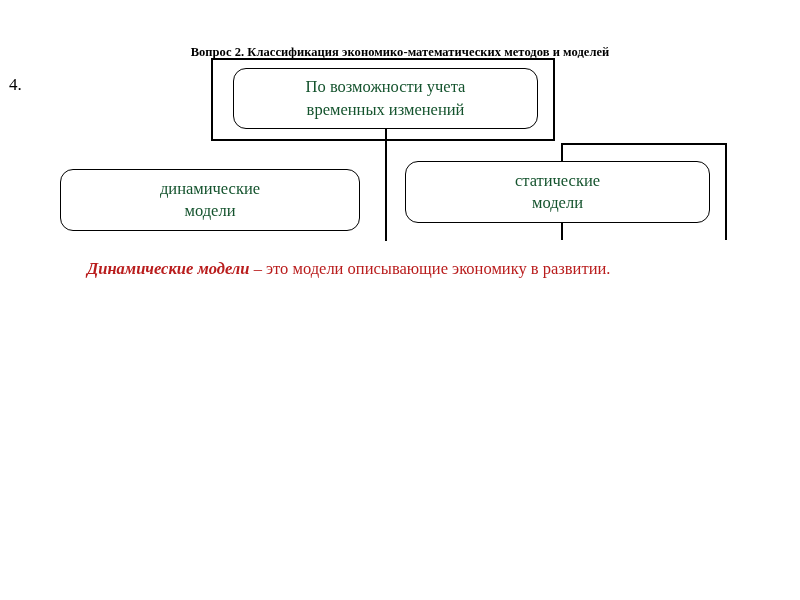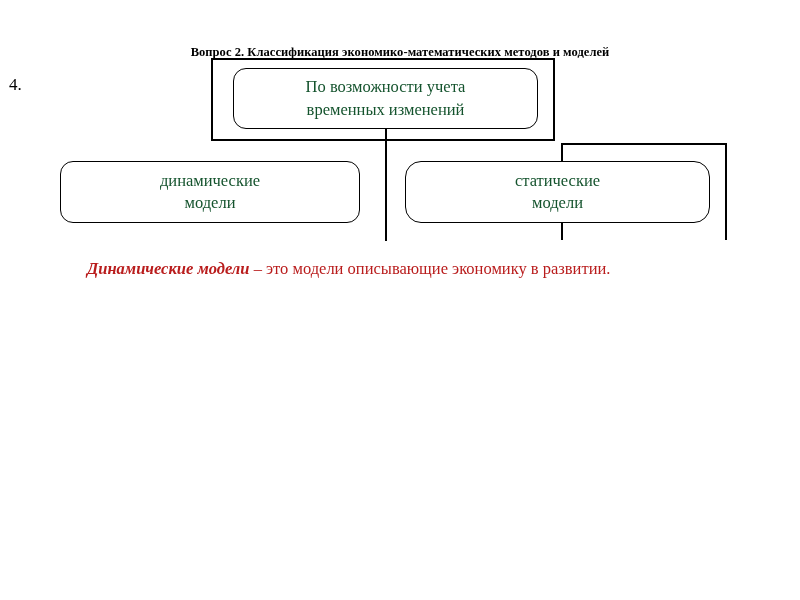--- a/index.html
+++ b/index.html
@@ -103,32 +103,31 @@
 
   .node-root {
     left: 233px;
     top: 68px;
     width: 305px;
     height: 61px;
     font-size: 16.5px;
   }
   .node-dynamic {
     left: 60px;
-    top: 161px;
+    top: 169px;
     width: 300px;
     height: 62px;
     font-size: 16.5px;
   }
   .node-static {
     left: 405px;
     top: 161px;
     width: 305px;
     height: 62px;
     font-size: 16.5px;
-    border-radius: 16px;
   }
 
   
   .body-text {
     position: absolute;
     left: 49px;
     width: 702px;
     font-family: "Liberation Serif", "DejaVu Serif", serif;
     font-size: 16.5px;
     line-height: 1.52;

